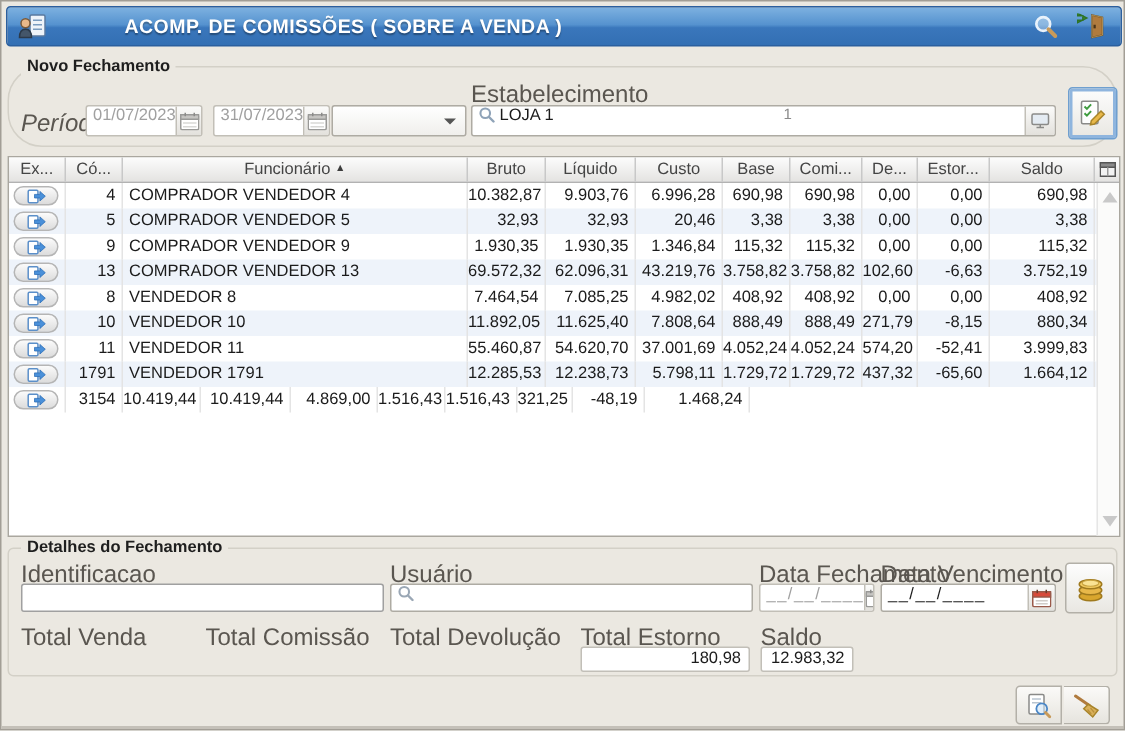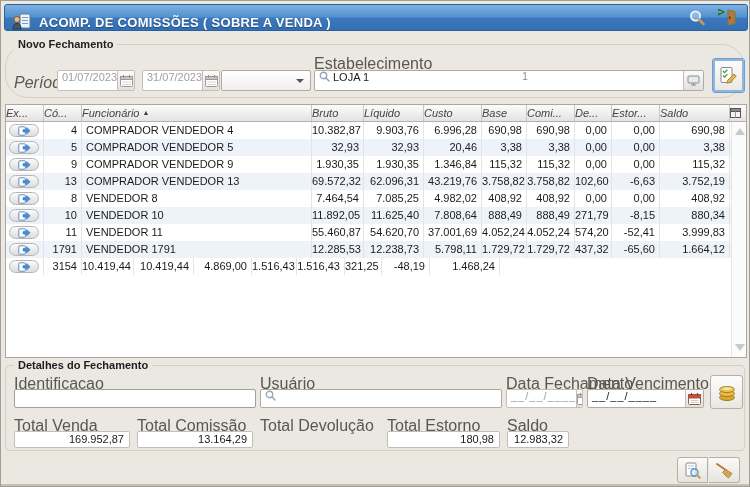--- a/index.html
+++ b/index.html
@@ -7,21 +7,21 @@
   #window {
     position:relative; width:750px; height:487px;
     background:#ebe8e1; border:1px solid #a29e96; overflow:hidden;
     box-shadow: inset 0 -2px 0 #c4c0b8;
   }
   
   .titlebar {
     position:absolute; left:3px; top:3px; width:744px; height:27px;
     border-radius:3px; border:1px solid #2b5f9e;
     background:linear-gradient(#7db1e0 0%, #5592cf 46%, #3a77bc 54%, #336fb3 100%);
-    display:flex; align-items:flex-end;
+    display:flex; align-items:center;gap:44px;
   }
   .titlebar .title {
     color:#fff; font-weight:bold; font-size:13px; margin-left:8px;
     text-shadow:0 1px 1px rgba(0,0,0,.35); letter-spacing:.3px; white-space:nowrap;
   }
   .tb-icon { display:flex; align-items:center; justify-content:center; }
   .tb-app { margin-left:7px; }
   .tb-right { position:absolute; right:10px; top:0; height:100%; display:flex; align-items:center; gap:12px; }
   .tb-btn { cursor:pointer; display:flex; align-items:center; }
   
@@ -62,21 +62,21 @@
   
   #grid {
     position:absolute; left:4px; top:103px; width:742px; height:254px;
     background:#fff; border:1px solid #aaa79f;
   }
   .grid-header { display:flex; height:17px;
     background:linear-gradient(#fcfcfc,#e4e3e1); border-bottom:1px solid #b2b2b2; }
   .hcell {
     font-size:11px; color:#444; text-align:center; line-height:16px;
     border-right:1px solid #c8c8c8; overflow:hidden; white-space:nowrap; cursor:pointer;
-    display:flex; align-items:center; gap:3px;font-style:italic;
+    display:flex; align-items:center; justify-content:center; gap:3px;
   }
   .grid-row { display:flex; height:17px; background:#fff; cursor:default; }
   .grid-row.alt { background:#eef3fa; }
   .cell {
     font-size:11px; color:#1b1b1b; line-height:17px; white-space:nowrap; overflow:hidden;
     border-right:1px solid #e4e4e4;
   }
   .num { text-align:right; padding-right:4px; }
   .txt { text-align:left; padding-left:4px; }
   .col-ex{width:38px} .col-cod{width:38px} .col-func{width:230px} .col-bruto{width:52px}
@@ -499,22 +499,20 @@
         <ellipse cx="11" cy="7.8" rx="5.5" ry="2" fill="#fae394" stroke="#c9a340" stroke-width="0.7"></ellipse>
       </svg>
     </div>
 
     <span class="lbl" style="left:8px; top:51px;">Total Venda</span>
     <span class="lbl" style="left:131px; top:51px;">Total Comissão</span>
     <span class="lbl" style="left:254px; top:51px;">Total Devolução</span>
     <span class="lbl" style="left:381px; top:51px;">Total Estorno</span>
     <span class="lbl" style="left:501px; top:51px;">Saldo</span>
 
-    <div class="total-field" style="left:8px; top:65px; width:116px;">169.952,87</div>
-    <div class="total-field" style="left:131px; top:65px; width:116px;">13.164,29</div>
     <div class="total-field" style="left:381px; top:65px; width:113px;">180,98</div>
     <div class="total-field" style="left:501px; top:65px; width:62px;">12.983,32</div>
   </div>
 
   <div class="bot-btn" id="btn-preview">
     <svg width="17" height="17" viewBox="0 0 17 17">
       <rect x="2" y="1" width="10" height="13" rx="1" fill="#fff" stroke="#8a8a88"></rect>
       <line x1="4" y1="4" x2="10" y2="4" stroke="#b8c4d0"></line>
       <line x1="4" y1="6.5" x2="10" y2="6.5" stroke="#b8c4d0"></line>
       <circle cx="10.5" cy="10.5" r="3.6" fill="#cfe4f7" fill-opacity="0.6" stroke="#4a86c6" stroke-width="1.2"></circle>

